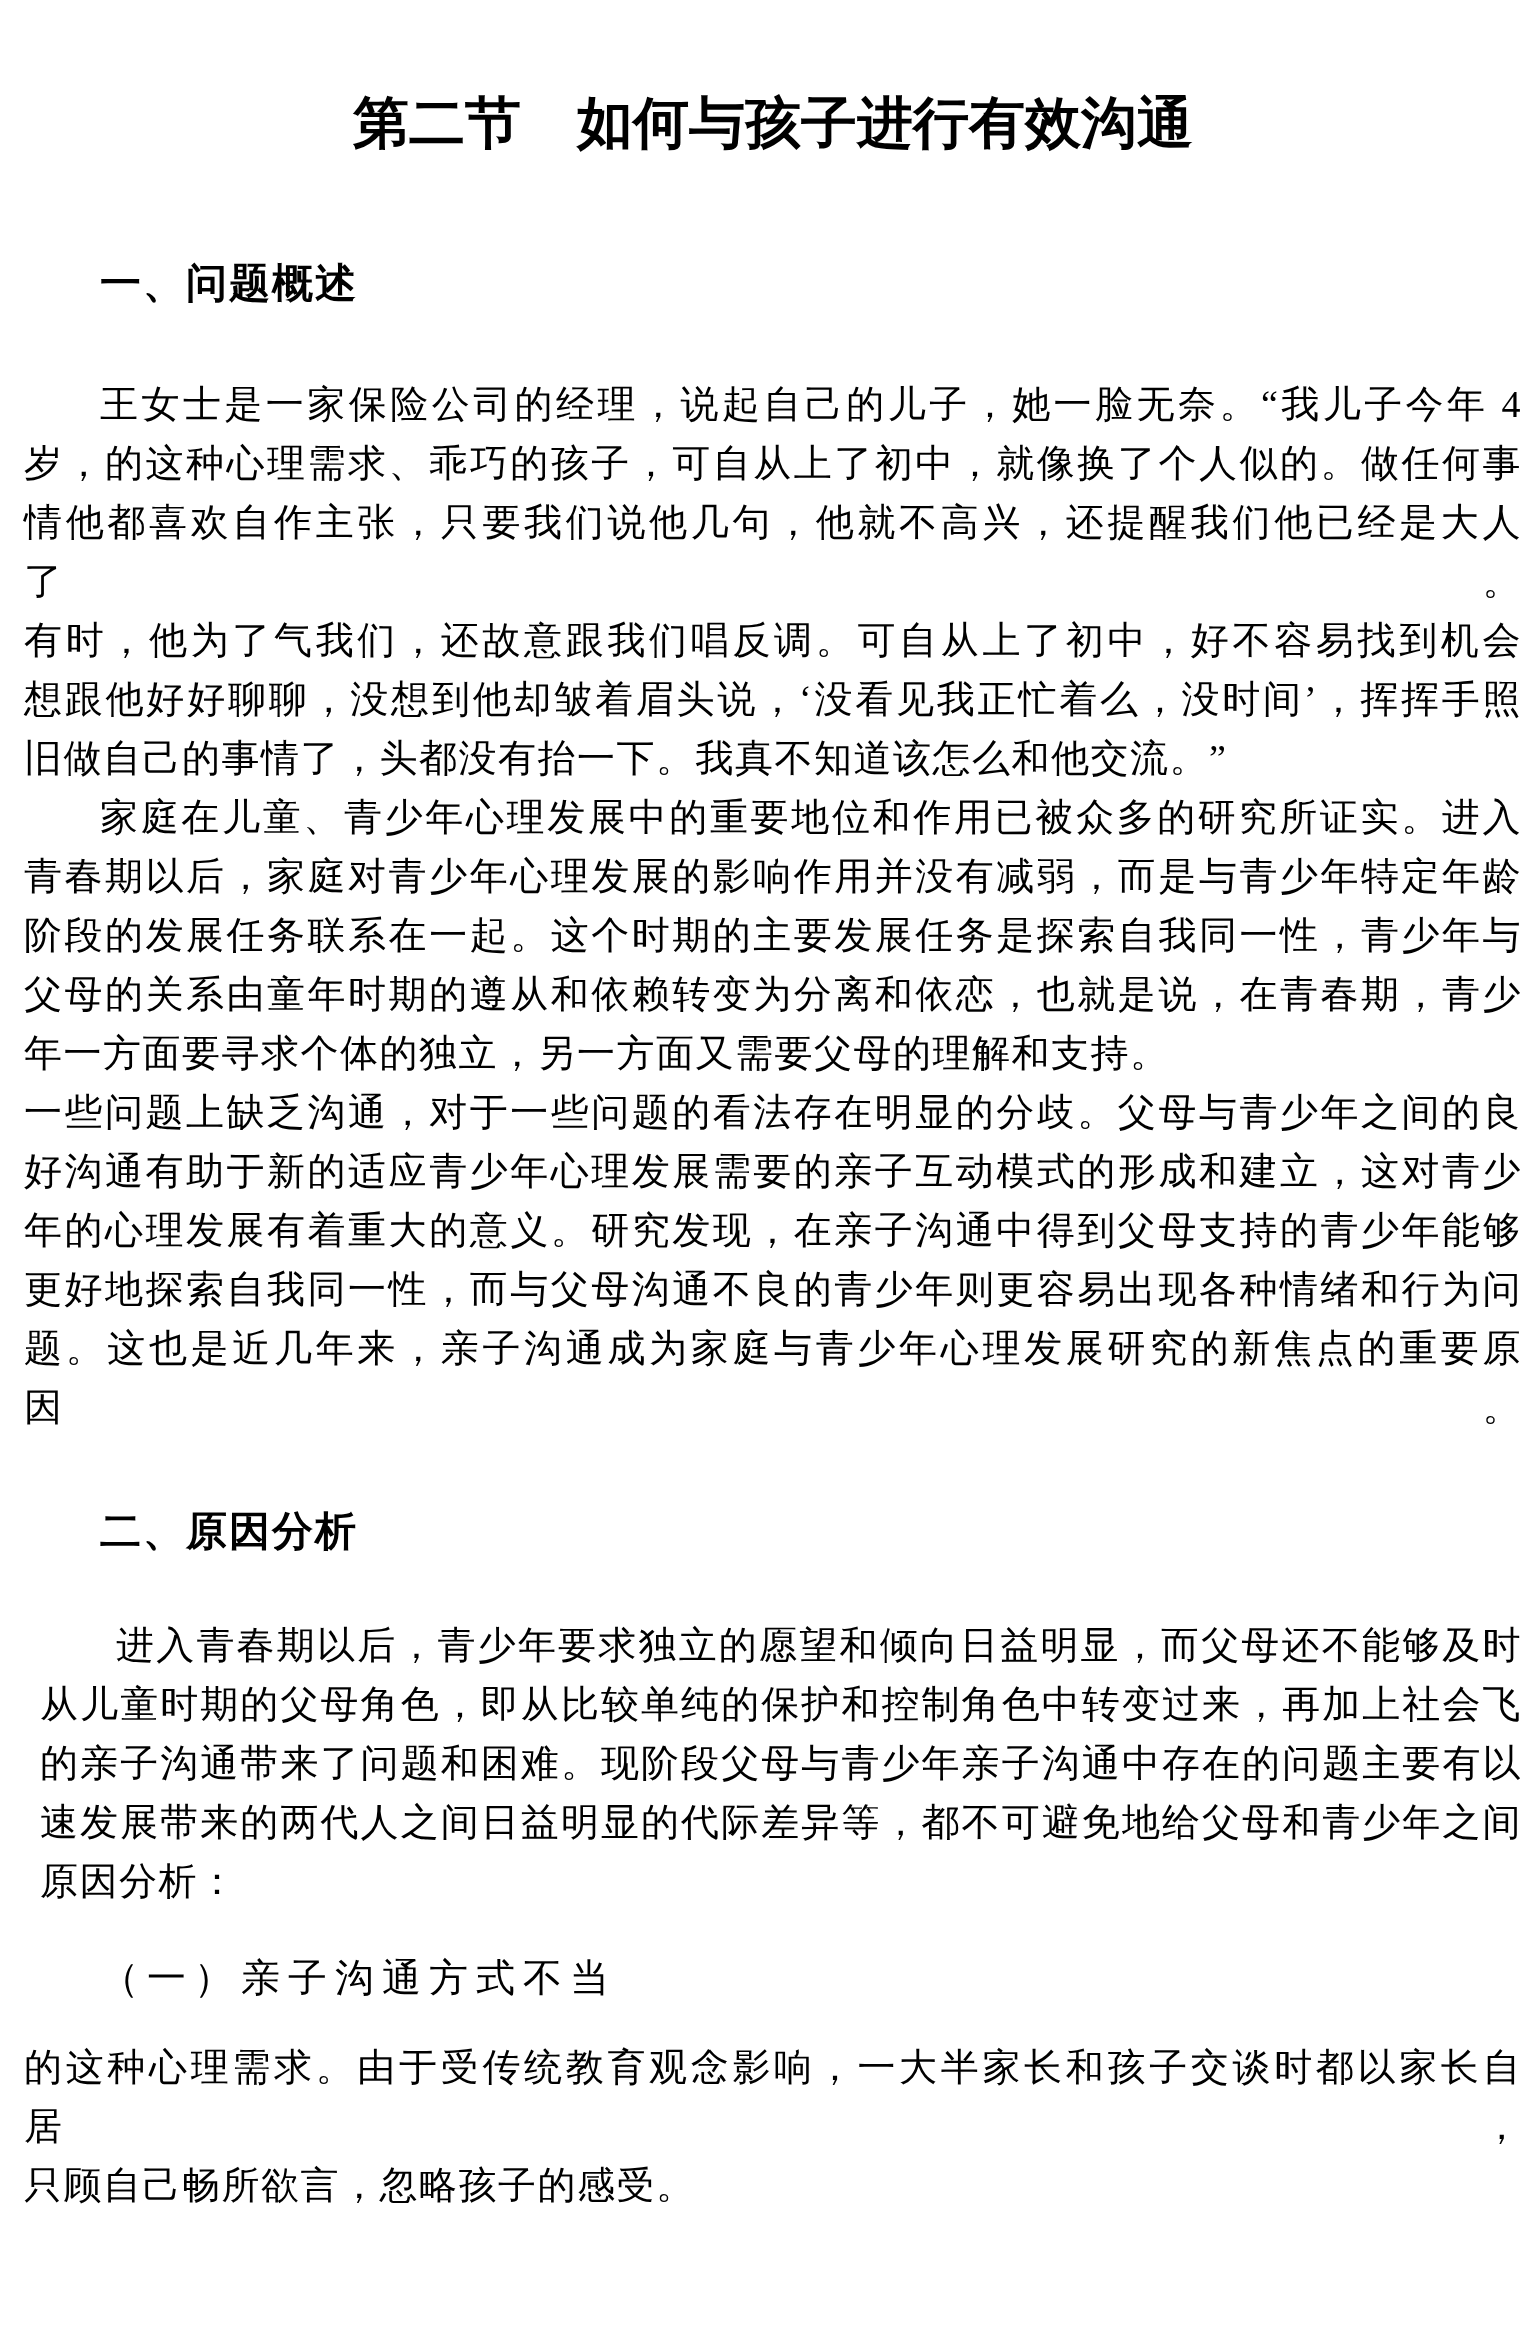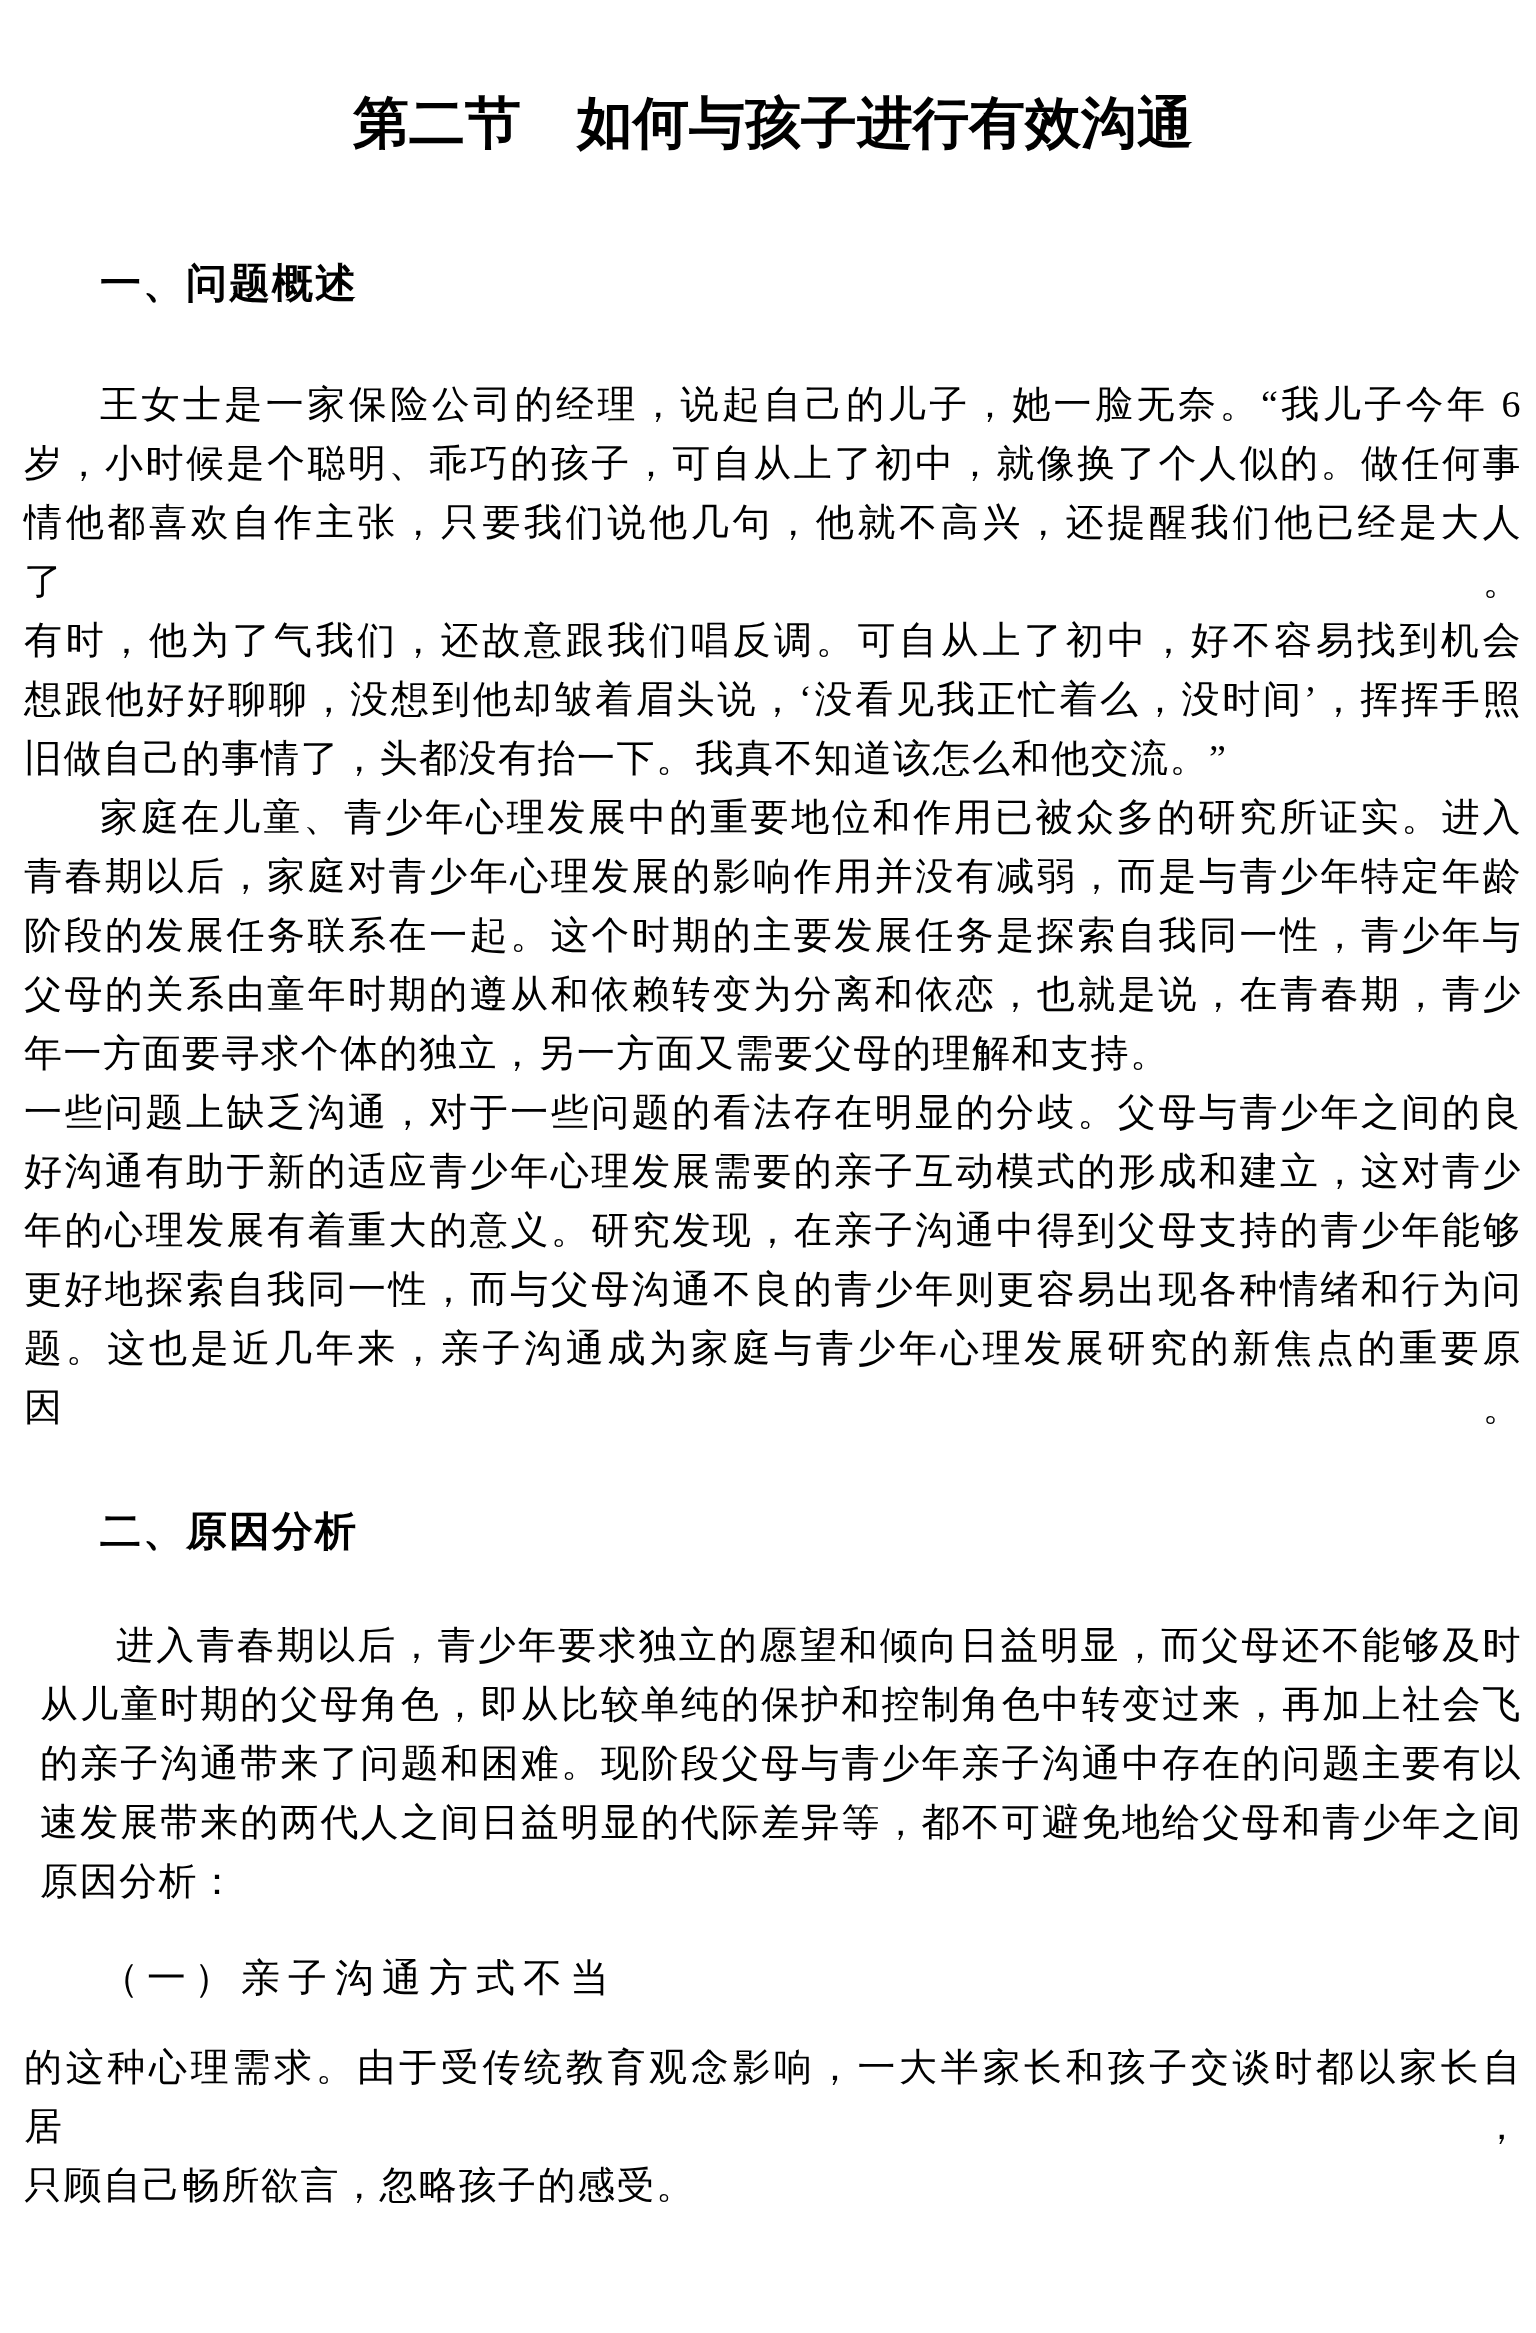--- a/index.html
+++ b/index.html
@@ -66,22 +66,22 @@
 
 <div class="page">
 
   <h1 class="doc-title">第二节　如何与孩子进行有效沟通</h1>
 
   <h2 class="h-major" id="heading-1">一、问题概述</h2>
 
   <div class="para-group" id="group-a">
 
     <div>
-      <div class="ln indent">王女士是一家保险公司的经理，说起自己的儿子，她一脸无奈。“我儿子今年 6</div>
-      <div class="ln">岁，小时候是个聪明、乖巧的孩子，可自从上了初中，就像换了个人似的。做任何事</div>
+      <div class="ln indent">王女士是一家保险公司的经理，说起自己的儿子，她一脸无奈。“我儿子今年 4</div>
+      <div class="ln">岁，的这种心理需求、乖巧的孩子，可自从上了初中，就像换了个人似的。做任何事</div>
       <div class="ln">情他都喜欢自作主张，只要我们说他几句，他就不高兴，还提醒我们他已经是大人了。</div>
       <div class="ln">有时，他为了气我们，还故意跟我们唱反调。可自从上了初中，好不容易找到机会</div>
       <div class="ln">想跟他好好聊聊，没想到他却皱着眉头说，‘没看见我正忙着么，没时间’，挥挥手照</div>
       <div class="ln end">旧做自己的事情了，头都没有抬一下。我真不知道该怎么和他交流。”</div>
     </div>
 
     <div>
       <div class="ln indent">家庭在儿童、青少年心理发展中的重要地位和作用已被众多的研究所证实。进入</div>
       <div class="ln">青春期以后，家庭对青少年心理发展的影响作用并没有减弱，而是与青少年特定年龄</div>
       <div class="ln">阶段的发展任务联系在一起。这个时期的主要发展任务是探索自我同一性，青少年与</div>

